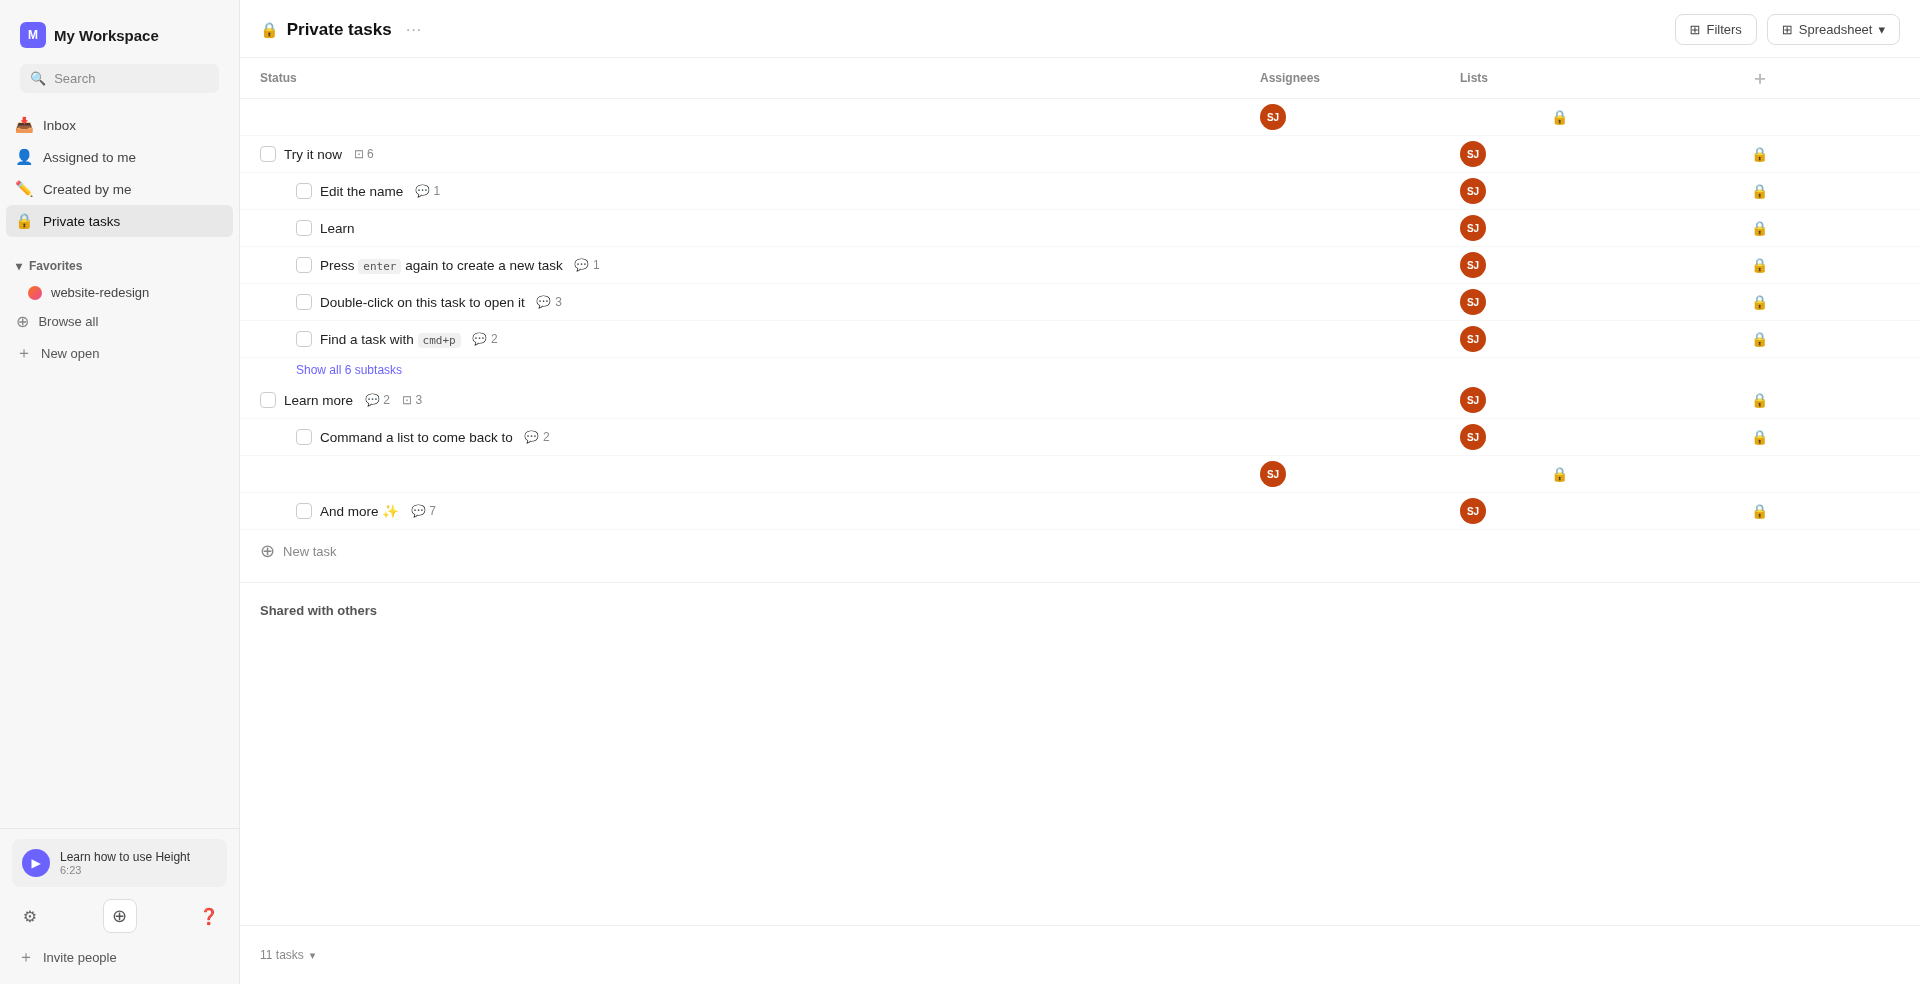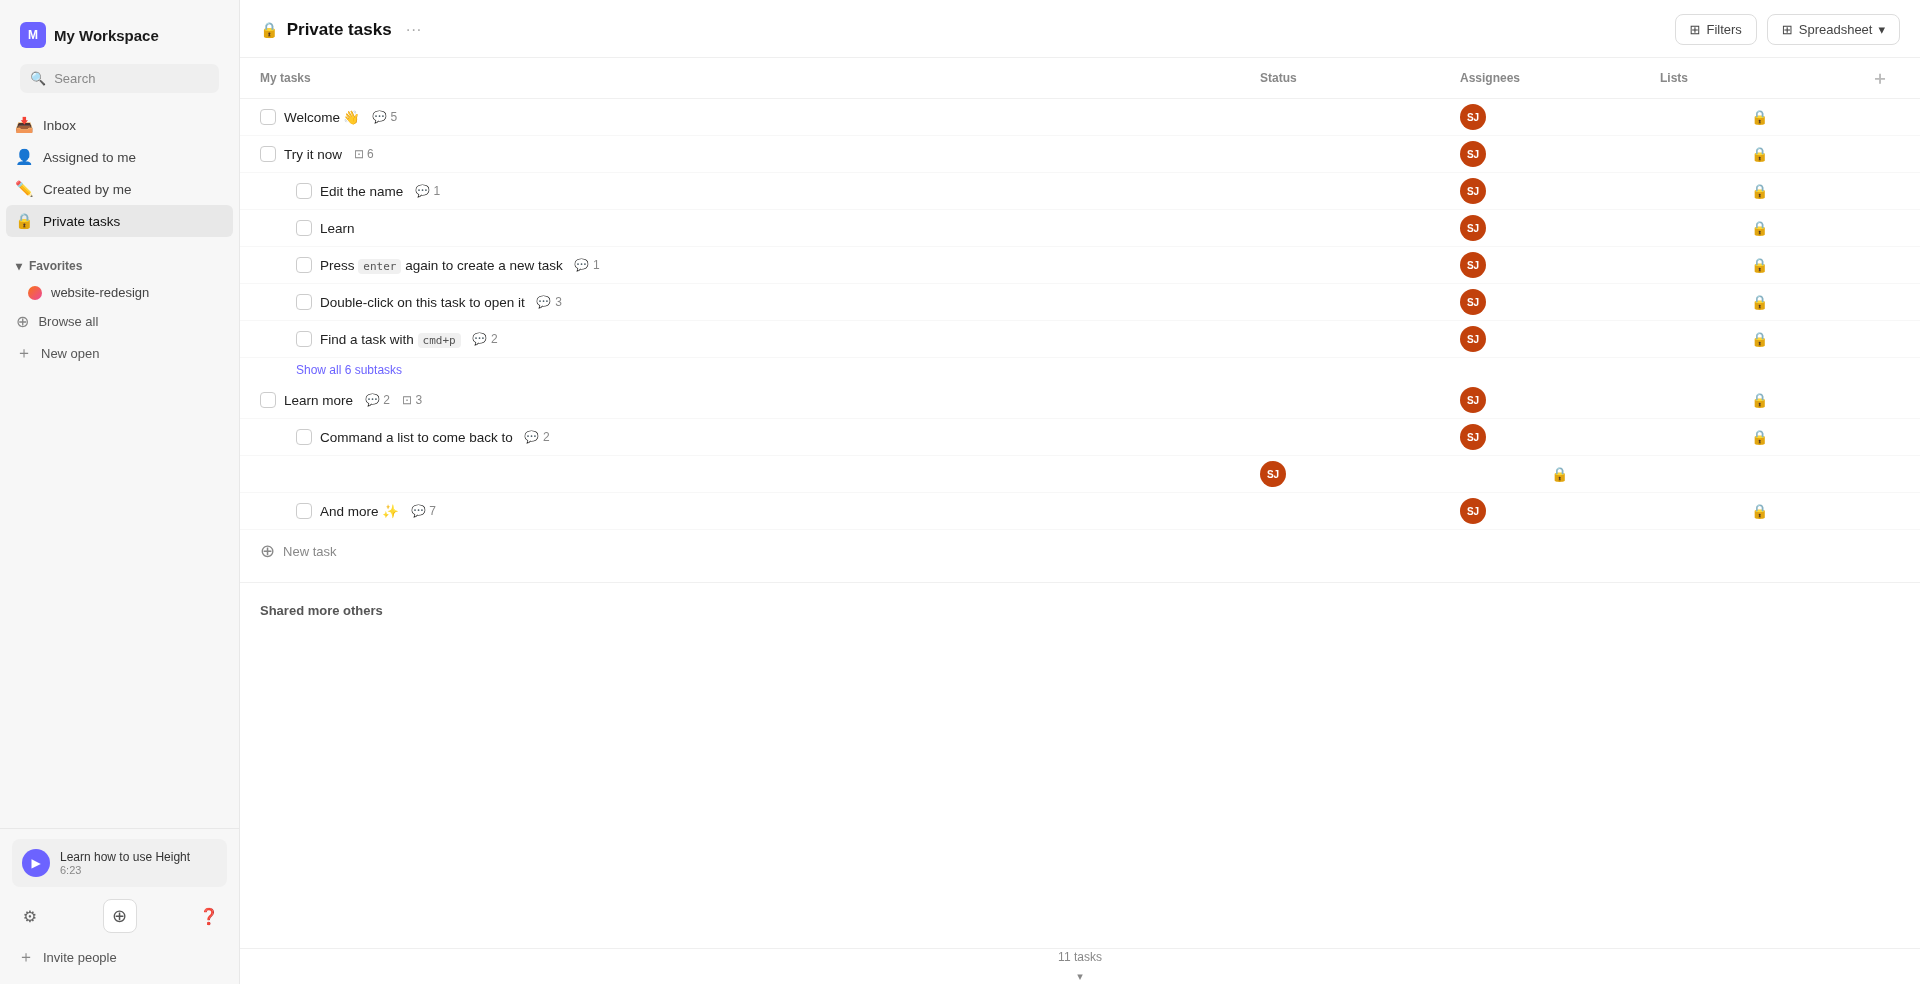--- a/index.html
+++ b/index.html
@@ -342,26 +342,25 @@
       font-weight: 600;
       color: #555;
       border-top: 1px solid #f0f0f0;
       margin-top: 10px;
     }
 
     .task-count-bar {
       display: flex;
       align-items: center;
       gap: 6px;
-      padding: 1px 20px;
+      padding: 22px 20px;
       border-top: 1px solid #efefef;
       font-size: 12px;
       color: #888;
       background: #fff;
-      flex-direction: column;
     }
     .chevron-down { font-size: 11px; }
 
     .add-col-btn {
       display: flex;
       align-items: center;
       justify-content: center;
       color: #bbb;
       cursor: pointer;
       font-size: 18px;
@@ -460,44 +459,34 @@
         <span>Spreadsheet</span>
         <span>▾</span>
       </div>
     </div>
   </div>
 
   <div class="task-area">
 
     <div class="task-table-header">
       <div class="col-header">
-        <span>My tasks</span>
-      </div>
-      <div class="col-header">
         <span>Status</span>
       </div>
       <div class="col-header">
         <span>Assignees</span>
       </div>
       <div class="col-header">
         <span>Lists</span>
       </div>
       <div class="col-header add-col-btn">
         <span>＋</span>
       </div>
     </div>
 
     <div class="task-row">
-      <div class="task-name-cell">
-        <div class="task-checkbox"></div>
-        <span class="task-name">Welcome 👋</span>
-        <span class="task-badge">
-          <span>💬</span> 5
-        </span>
-      </div>
       <div></div>
       <div>
         <div class="assignee-avatar">SJ</div>
       </div>
       <div class="lock-cell">🔒</div>
       <div></div>
     </div>
 
     <div class="task-row">
       <div class="task-name-cell">
@@ -637,21 +626,21 @@
       <div class="lock-cell">🔒</div>
       <div></div>
     </div>
 
     <div class="new-task-row">
       <span style="font-size:18px;">⊕</span>
       <span>New task</span>
     </div>
 
     <div class="shared-section">
-      <span>Shared more others</span>
+      <span>Shared with others</span>
     </div>
   </div>
 
   <div class="task-count-bar">
     <span>11 tasks</span>
     <span class="chevron-down">▾</span>
   </div>
 </div>
 
 </body></html>

